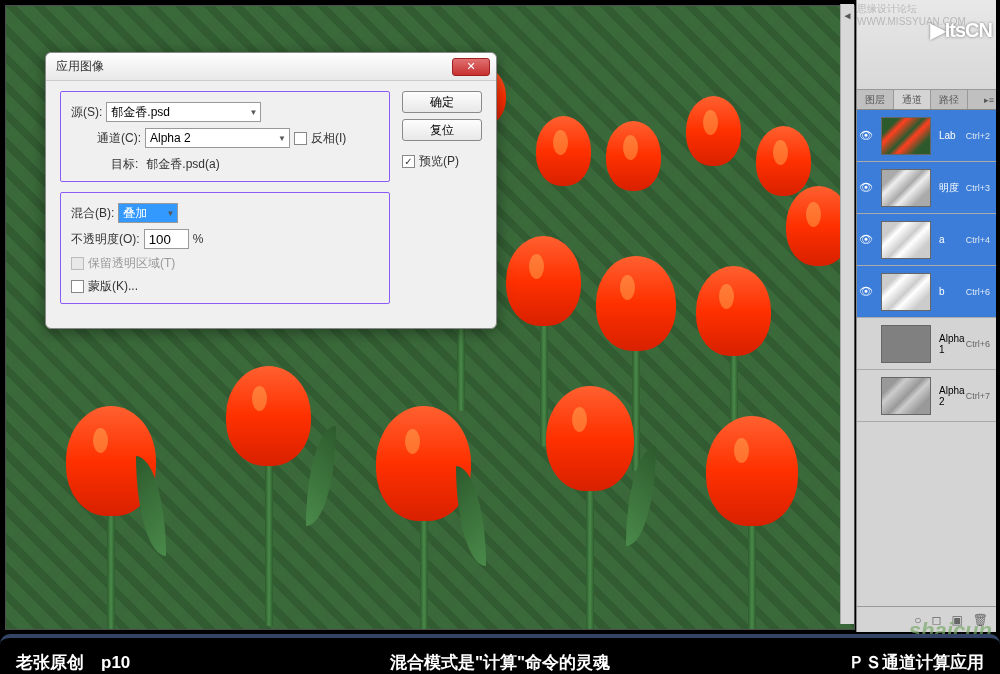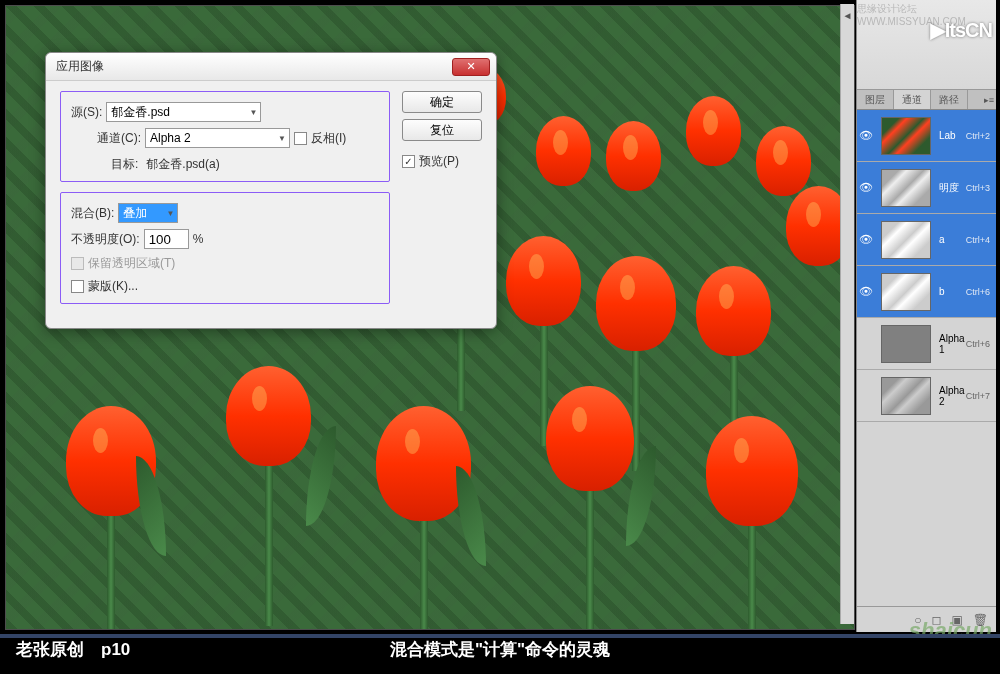--- a/index.html
+++ b/index.html
@@ -59,21 +59,21 @@
 .ch-thumb.gray { background: linear-gradient(135deg, #aaa 20%, #eee 30%, #aaa 50%, #eee 60%, #aaa 80%); }
 .ch-thumb.light { background: linear-gradient(135deg, #ccc 20%, #fff 30%, #ccc 50%, #fff 60%, #ccc 80%); }
 .ch-thumb.solid { background: #808080; }
 .ch-thumb.alpha2 { background: linear-gradient(135deg, #999 20%, #ccc 30%, #999 50%, #ccc 60%, #999 80%); }
 .ch-name { flex: 1; padding-left: 2px; }
 .ch-short { color: #666; font-size: 9px; }
 
 .panel-bottom { position: absolute; bottom: 0; left: 0; right: 0; height: 26px; background: #d4d4d4; border-top: 1px solid #999; display: flex; align-items: center; justify-content: flex-end; gap: 10px; padding: 0 8px; color: #666; font-size: 12px; }
 .pb-icon { cursor: pointer; }
 
-.caption-bar { position: absolute; left: 0; right: 0; bottom: 0; height: 40px; background: #000; border-top: 4px solid #334466; display: flex; align-items: flex-start; color: #fff; font-size: 17px; font-weight: bold; padding: 0 16px; }
+.caption-bar { position: absolute; left: 0; right: 0; bottom: 0; height: 40px; background: #000; border-top: 4px solid #334466; display: flex; align-items: flex-end; color: #fff; font-size: 17px; font-weight: bold; padding: 0 16px; border-radius: 10px; }
 .caption-left { }
 .caption-center { position: absolute; left: 50%; transform: translateX(-50%); white-space: nowrap; }
 .caption-right { position: absolute; right: 16px; white-space: nowrap; }
 .wm-br { position: absolute; right: 8px; bottom: 30px; color: #7aaa6a; font-size: 22px; font-weight: bold; opacity: 0.7; font-style: italic; }
 
 .tool-col { position: absolute; right: 146px; top: 4px; width: 14px; height: 620px; background: #d8d8d8; border-left: 1px solid #aaa; }
 .tool-col .tico { display:block; text-align:center; font-size:10px; color:#555; margin-top:6px; }
 </style>
 </head>
 <body>
@@ -264,13 +264,14 @@
     <span class="pb-icon">▣</span>
     <span class="pb-icon">🗑</span>
   </div>
 </div>
 
 <div class="wm-br">shaicun</div>
 
 <div class="caption-bar">
   <span class="caption-left">老张原创　p10</span>
   <span class="caption-center">混合模式是"计算"命令的灵魂</span>
+  <span class="caption-right">ＰＳ通道计算应用</span>
 </div>
 
 </body></html>

